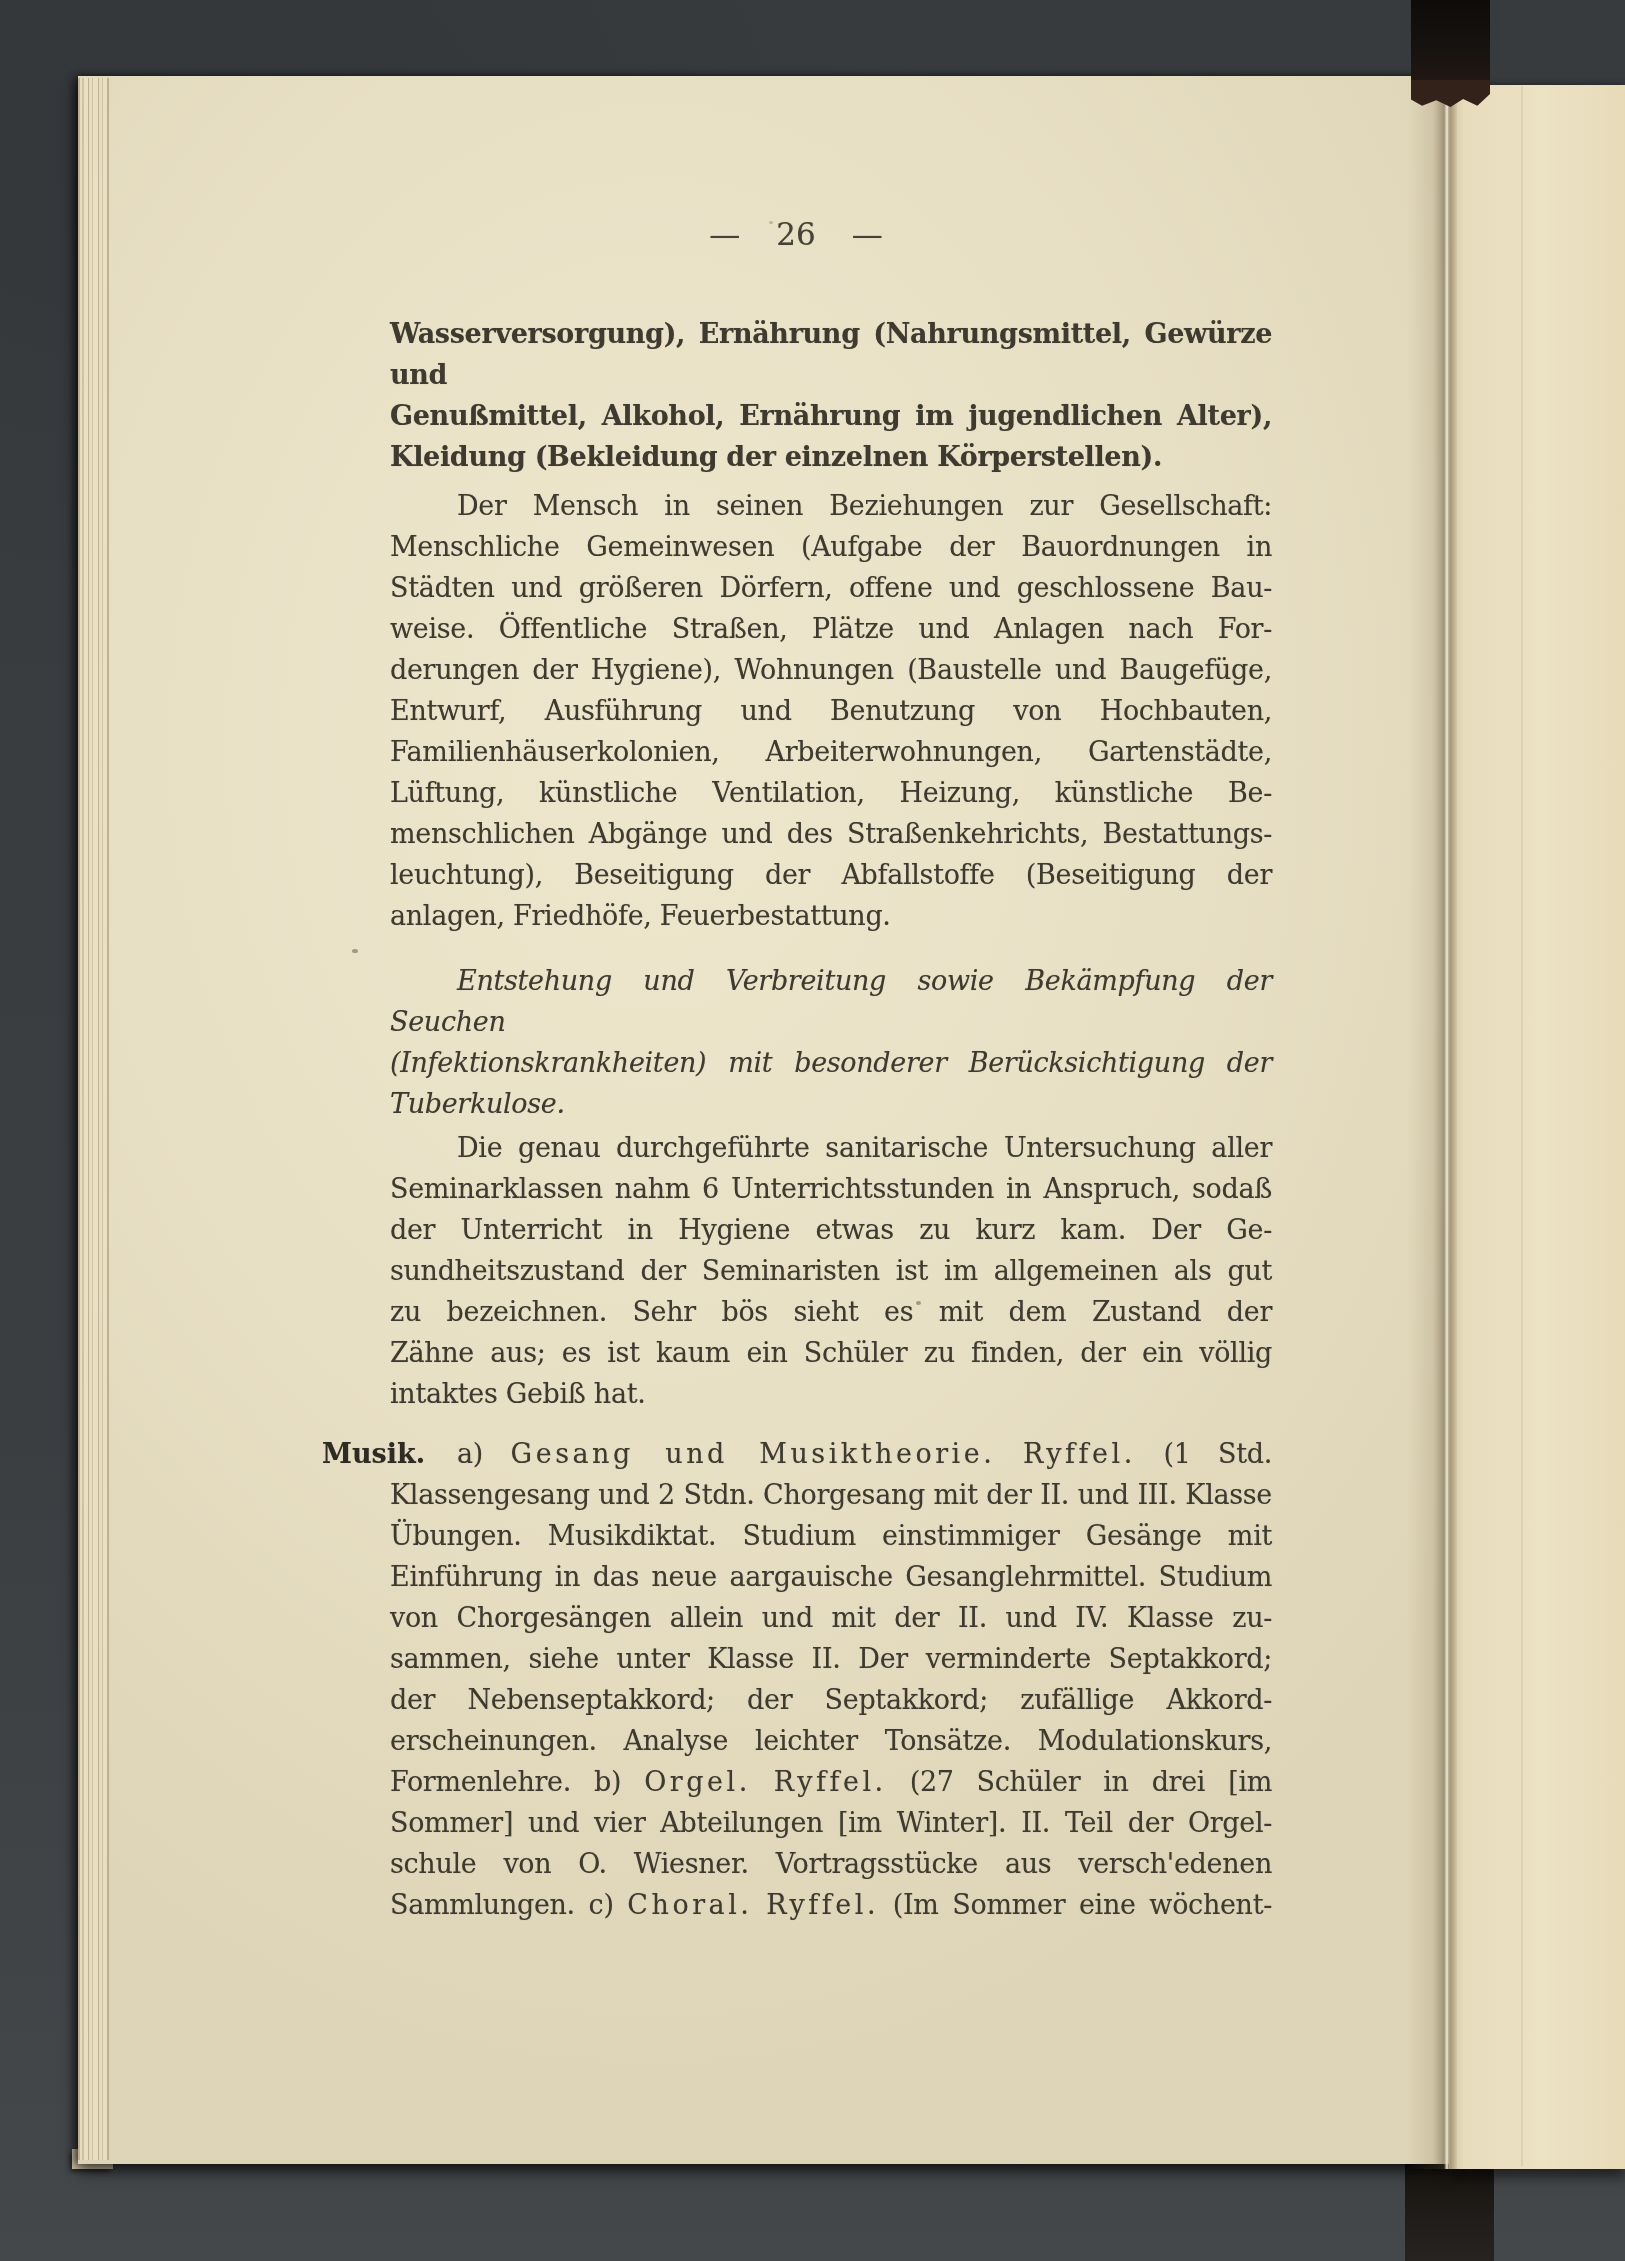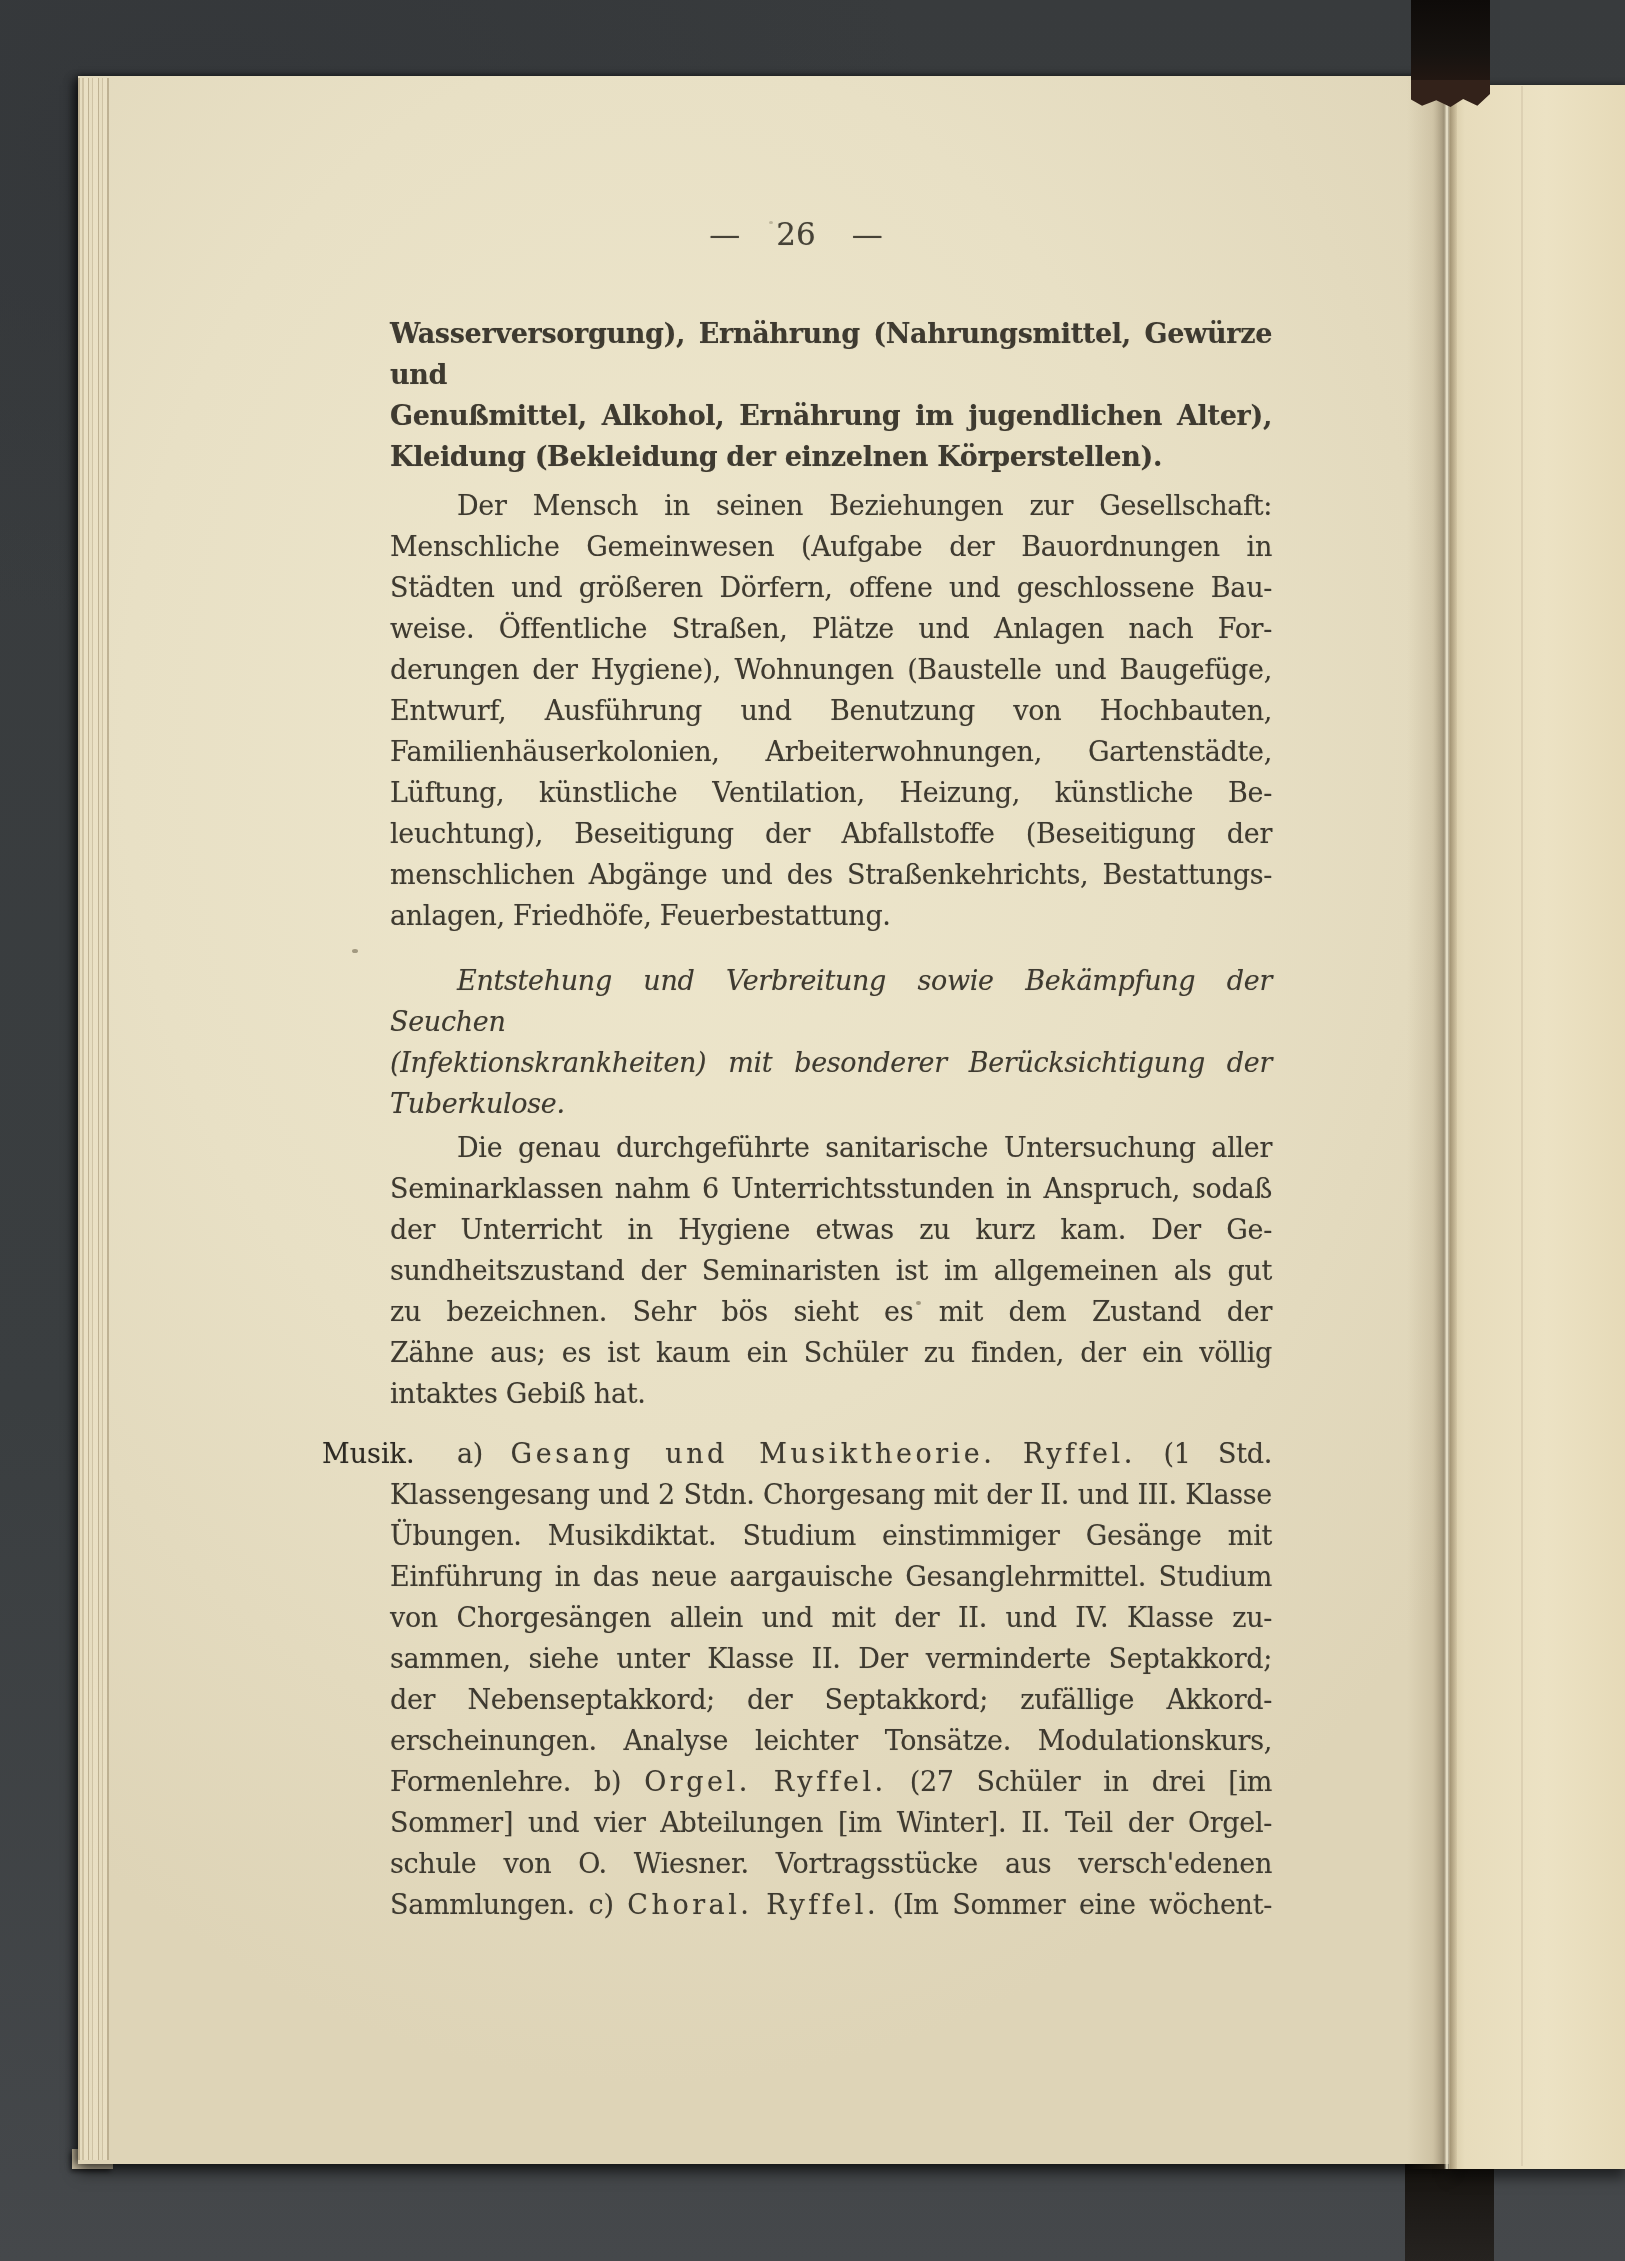--- a/index.html
+++ b/index.html
@@ -70,21 +70,21 @@
   
   .text-block{
     position:absolute;left:390px;top:313px;width:882px;z-index:6;
     font-size:27px;line-height:41px;color:#3e3a30;letter-spacing:-0.012em;
     text-shadow:0 0 0.8px rgba(62,58,48,.35);
   }
   .para{position:relative;}
   .line{text-align:justify;text-align-last:justify;}
   .line.flush{text-align-last:left;}
   .musik-label{
-    position:absolute;left:-68px;top:0;font-weight:normal;color:#2e2b24;
+    position:absolute;left:-68px;top:0;font-weight:bold;color:#2e2b24;
     letter-spacing:0;
   }
   .g{letter-spacing:.13em;}
   .speck{position:absolute;border-radius:50%;background:rgba(75,64,42,.45);z-index:7;}
 </style>
 </head>
 <body>
 
 <div class="scan">
   <div class="ribbon-bottom"></div>
@@ -114,22 +114,22 @@
       </div>
       <div class="para" style="margin-top: 8.1px;">
         <div class="line" style="text-indent: 67px;">Der Mensch in seinen Beziehungen zur Gesellschaft:</div>
         <div class="line">Menschliche Gemeinwesen (Aufgabe der Bauordnungen in</div>
         <div class="line">Städten und größeren Dörfern, offene und geschlossene Bau-</div>
         <div class="line">weise. Öffentliche Straßen, Plätze und Anlagen nach For-</div>
         <div class="line">derungen der Hygiene), Wohnungen (Baustelle und Baugefüge,</div>
         <div class="line">Entwurf, Ausführung und Benutzung von Hochbauten,</div>
         <div class="line">Familienhäuserkolonien, Arbeiterwohnungen, Gartenstädte,</div>
         <div class="line">Lüftung, künstliche Ventilation, Heizung, künstliche Be-</div>
+        <div class="line">menschlichen Abgänge und des Straßenkehrichts, Bestattungs-</div>
         <div class="line">leuchtung), Beseitigung der Abfallstoffe (Beseitigung der</div>
-        <div class="line">menschlichen Abgänge und des Straßenkehrichts, Bestattungs-</div>
         <div class="line flush">anlagen, Friedhöfe, Feuerbestattung.</div>
       </div>
       <div class="para" style="margin-top: 24px; font-style: italic;">
         <div class="line" style="text-indent: 67px;">Entstehung und Verbreitung sowie Bekämpfung der Seuchen</div>
         <div class="line">(Infektionskrankheiten) mit besonderer Berücksichtigung der</div>
         <div class="line flush">Tuberkulose.</div>
       </div>
       <div class="para" style="margin-top: 3.3px;">
         <div class="line" style="text-indent: 67px;">Die genau durchgeführte sanitarische Untersuchung aller</div>
         <div class="line">Seminarklassen nahm 6 Unterrichtsstunden in Anspruch, sodaß</div>

